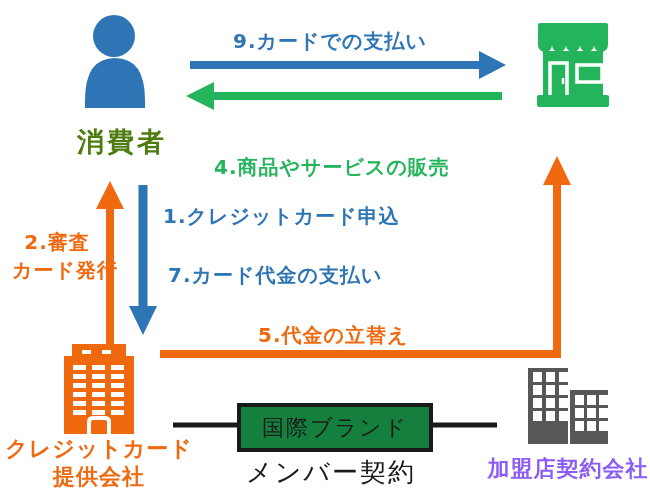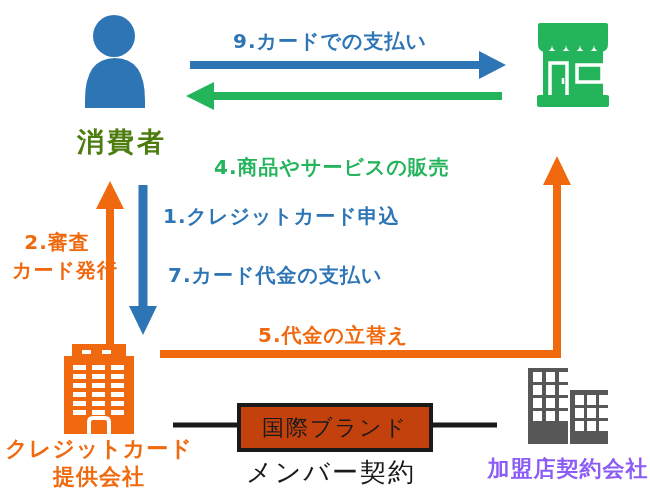--- a/index.html
+++ b/index.html
@@ -14,21 +14,21 @@
   .c-navy{color:#4d7c0f;}
   .c-green{color:#24B45C;}
   .c-orange{color:#F0690F;}
   .c-gray{color:#8b5cf6;}
   .c-black{color:#1a1a1a;}
   .flow-lbl{font-size:20px;font-weight:600;letter-spacing:1px;}
   .node-lbl{font-weight:bold;}
   .icon-box{position:absolute;}
   .brand-box{
     position:absolute;left:237px;top:403px;width:196px;height:49px;
-    box-sizing:border-box;border:4px solid #1a1a1a;background:#c2410c;
+    box-sizing:border-box;border:4px solid #1a1a1a;background:#15803d;
     display:flex;align-items:center;justify-content:center;
     font-size:22px;letter-spacing:2px;color:#1a1a1a;
   }
 </style>
 </head>
 <body>
 
 <div class="canvas">
 
   <svg class="layer" width="650" height="500" viewBox="0 0 650 500">

